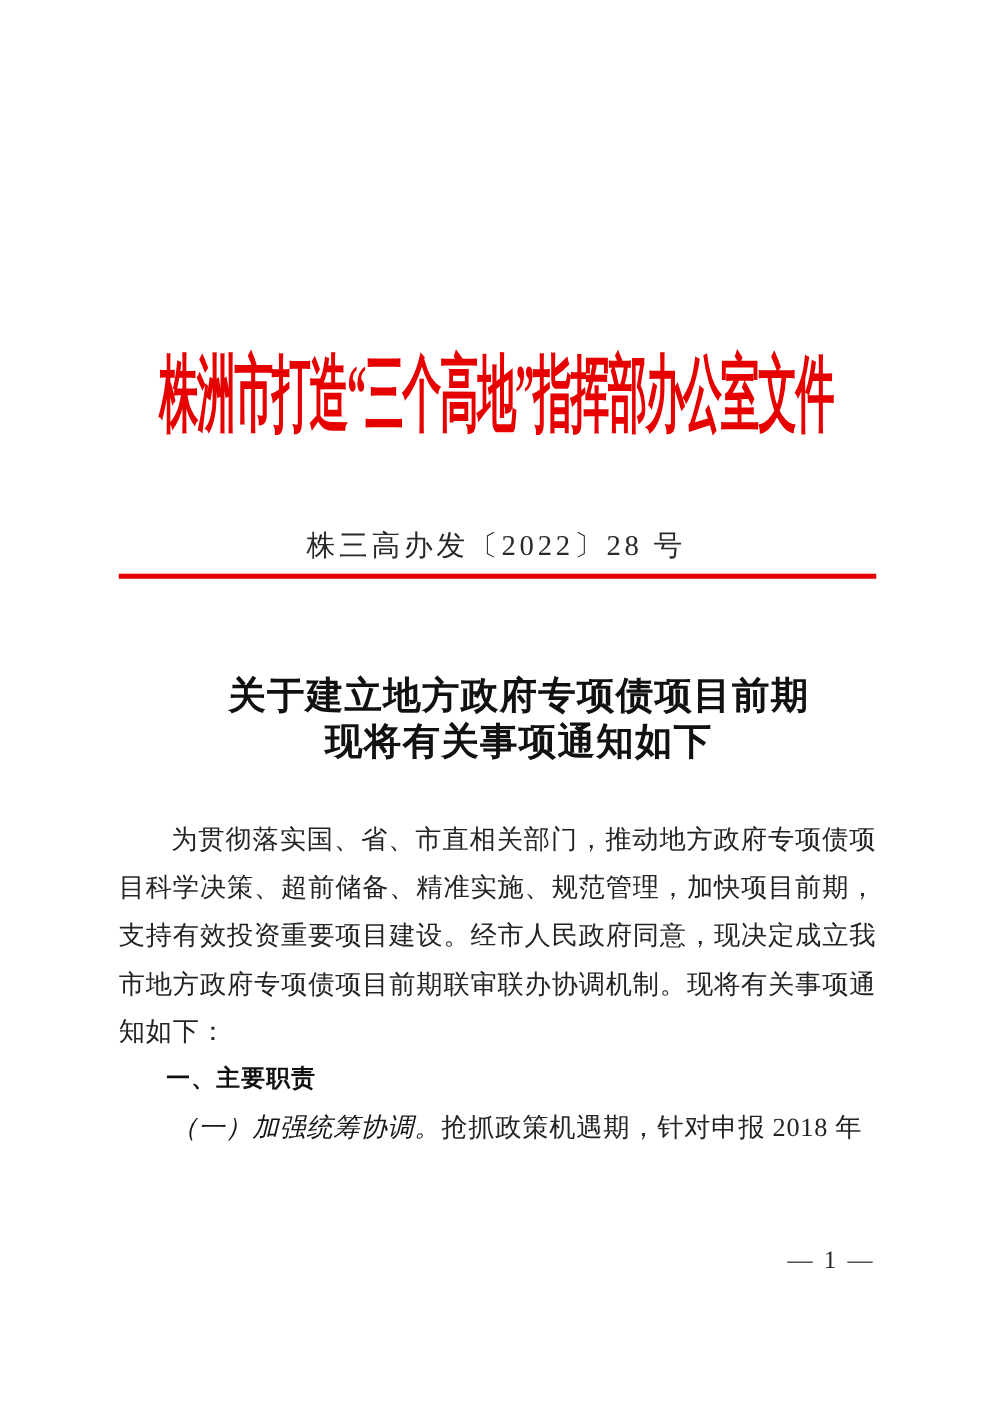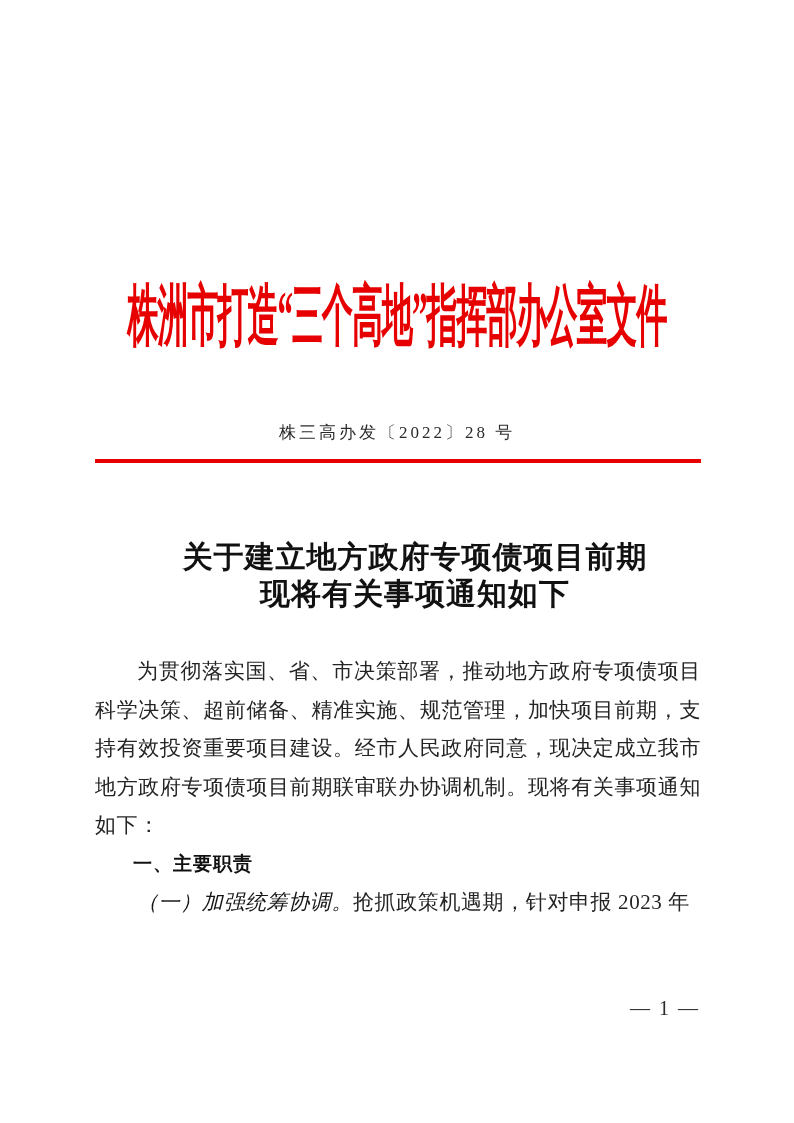--- a/index.html
+++ b/index.html
@@ -30,21 +30,21 @@
     transform: scaleY(2.15);
     transform-origin: top center;
     white-space: nowrap;
   }
   .doc-number {
     position: absolute;
     top: 421px;
     left: 0;
     width: 100%;
     text-align: center;
-    font-size: 17px;
+    font-size: 23px;
     letter-spacing: 3px;
     color: #2a2a2a;
   }
   .red-rule {
     position: absolute;
     top: 459px;
     left: 95px;
     width: 606px;
     height: 4px;
     background: var(--rule-red);
@@ -108,20 +108,20 @@
   <div class="doc-number">株三高办发〔2022〕28 号</div>
 
   <div class="red-rule"></div>
 
   <div class="doc-title">
     <div>关于建立地方政府专项债项目前期</div>
     <div>现将有关事项通知如下</div>
   </div>
 
   <div class="body-text">
-    <p class="indent">为贯彻落实国、省、市决策部署，推动地方政府专项债项目科学决策、超前储备、精准实施、规范管理，加快项目前期，支持有效投资重要项目建设。经市人民政府同意，现决定成立我市地方政府专项债项目前期联审联办协调机制。现将有关事项通知如下：</p>
+    <p class="indent">为贯彻落实国、省、市直相关部门，推动地方政府专项债项目科学决策、超前储备、精准实施、规范管理，加快项目前期，支持有效投资重要项目建设。经市人民政府同意，现决定成立我市地方政府专项债项目前期联审联办协调机制。现将有关事项通知如下：</p>
     <p class="section-heading">一、主要职责</p>
-    <p class="indent"><span class="item-lead">（一）加强统筹协调。</span><span>抢抓政策机遇期，针对申报 2023 年</span></p>
+    <p class="indent"><span class="item-lead">（一）加强统筹协调。</span><span>抢抓政策机遇期，针对申报 2018 年</span></p>
   </div>
 
   <div class="page-number">— 1 —</div>
 
 </div>
 
 </body></html>

